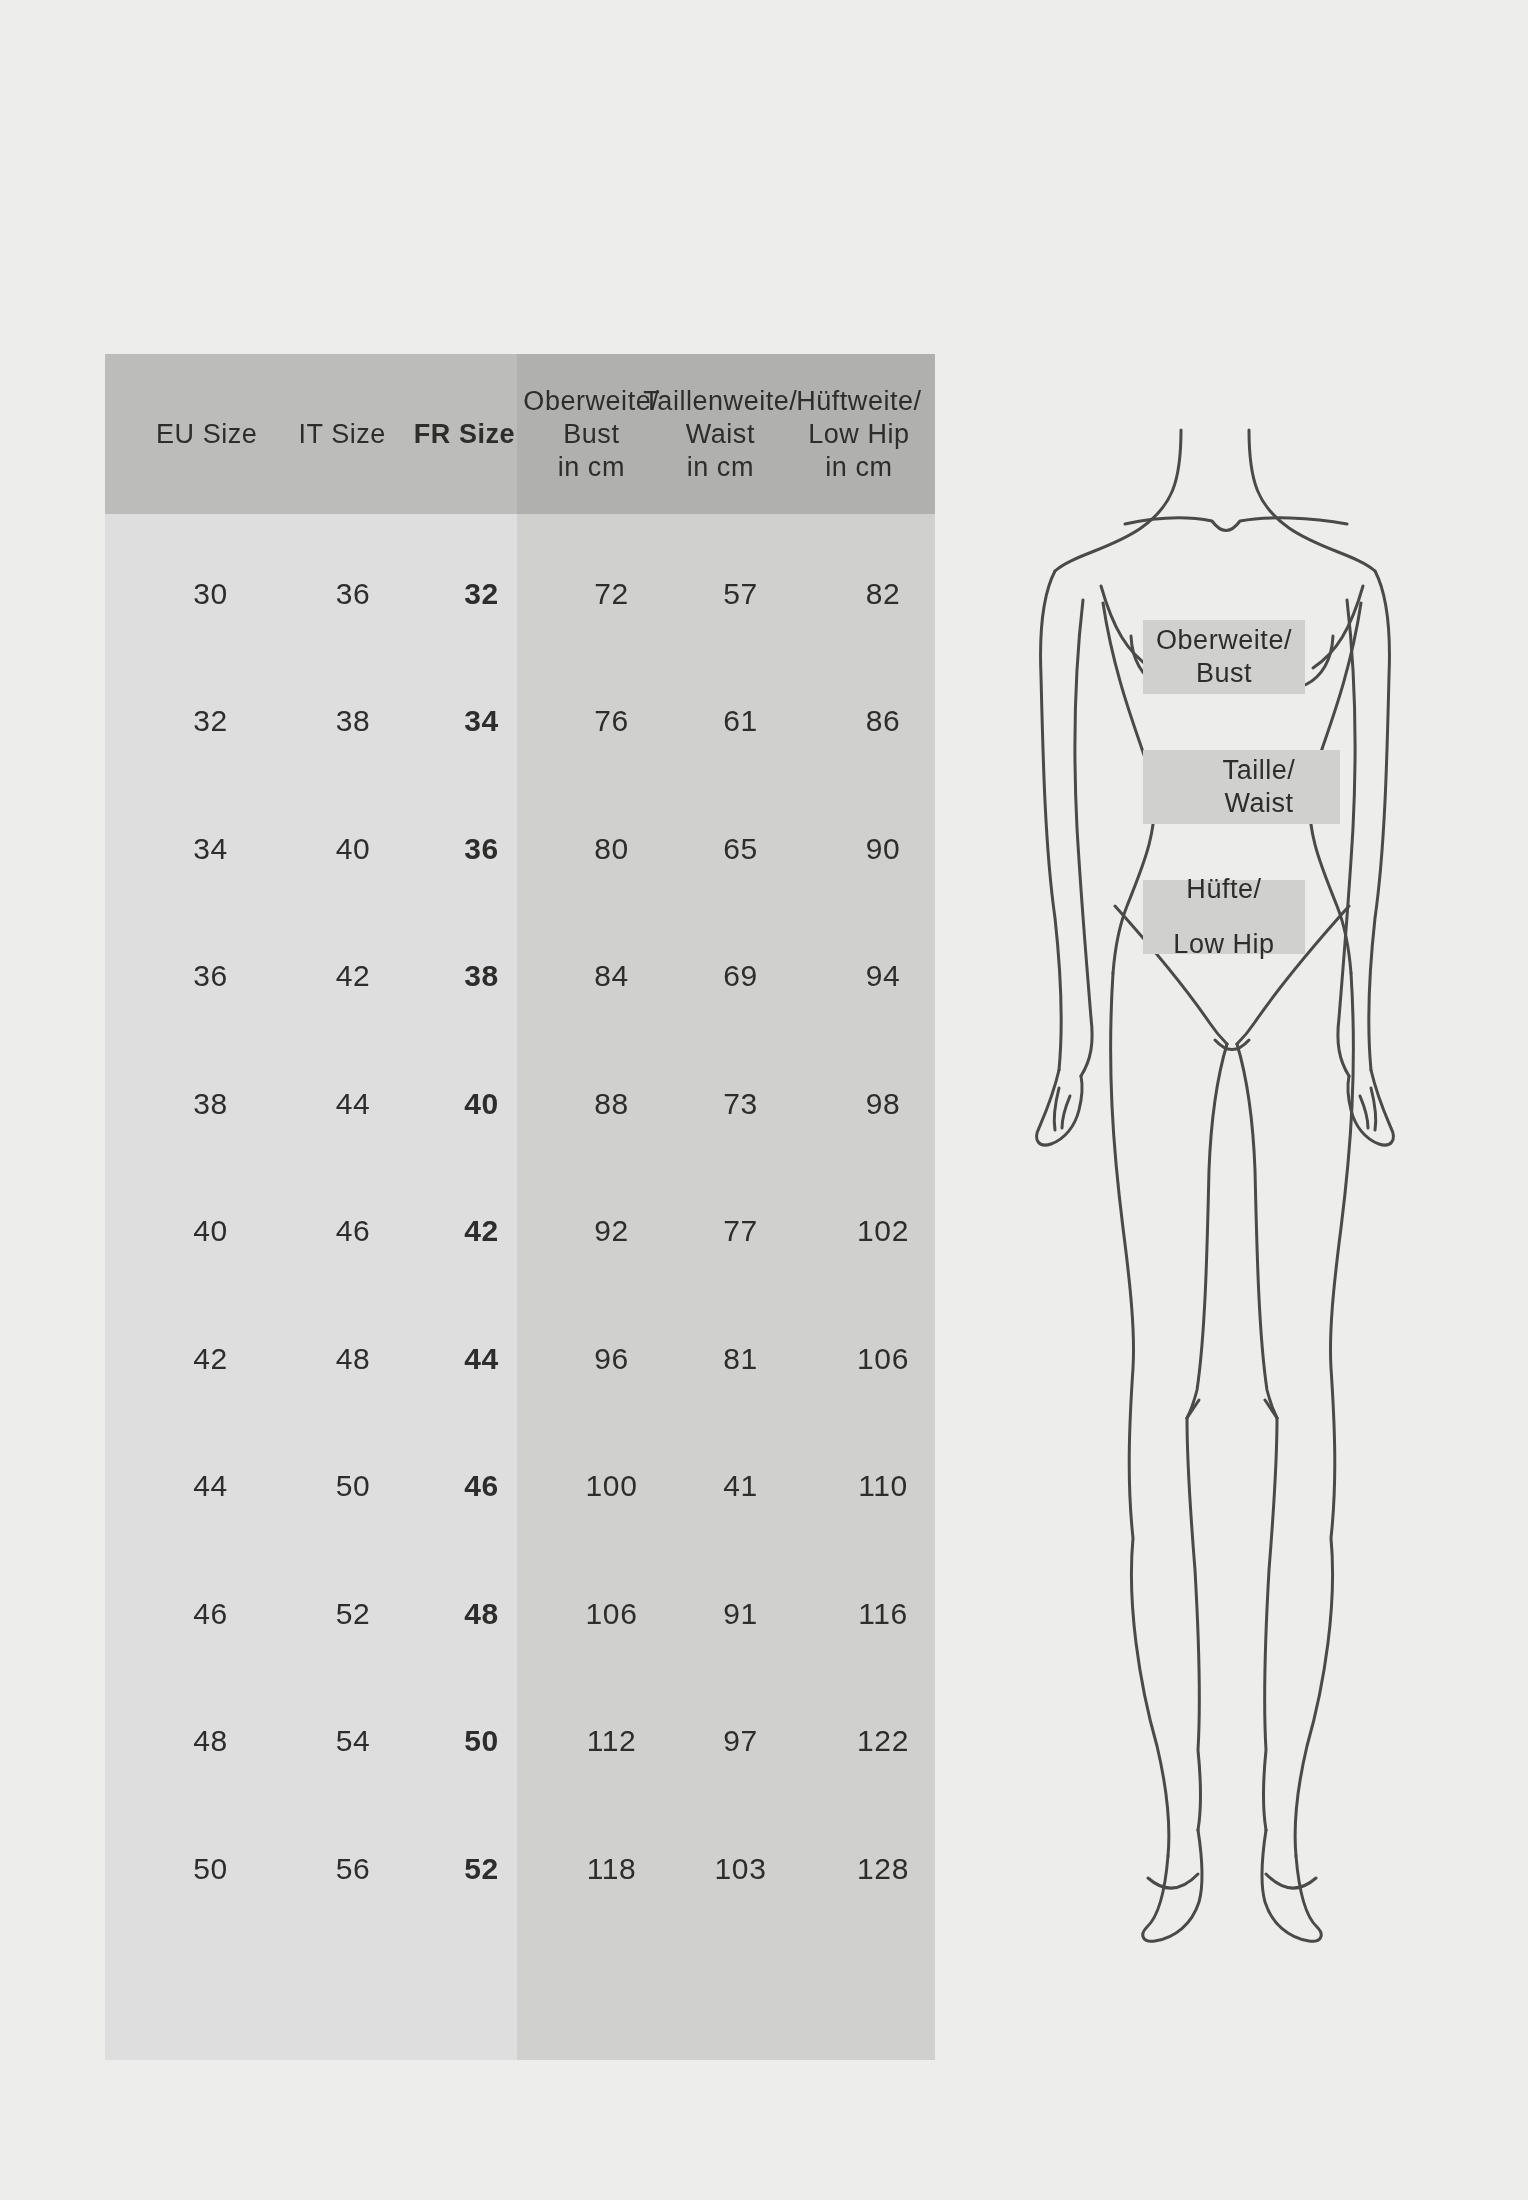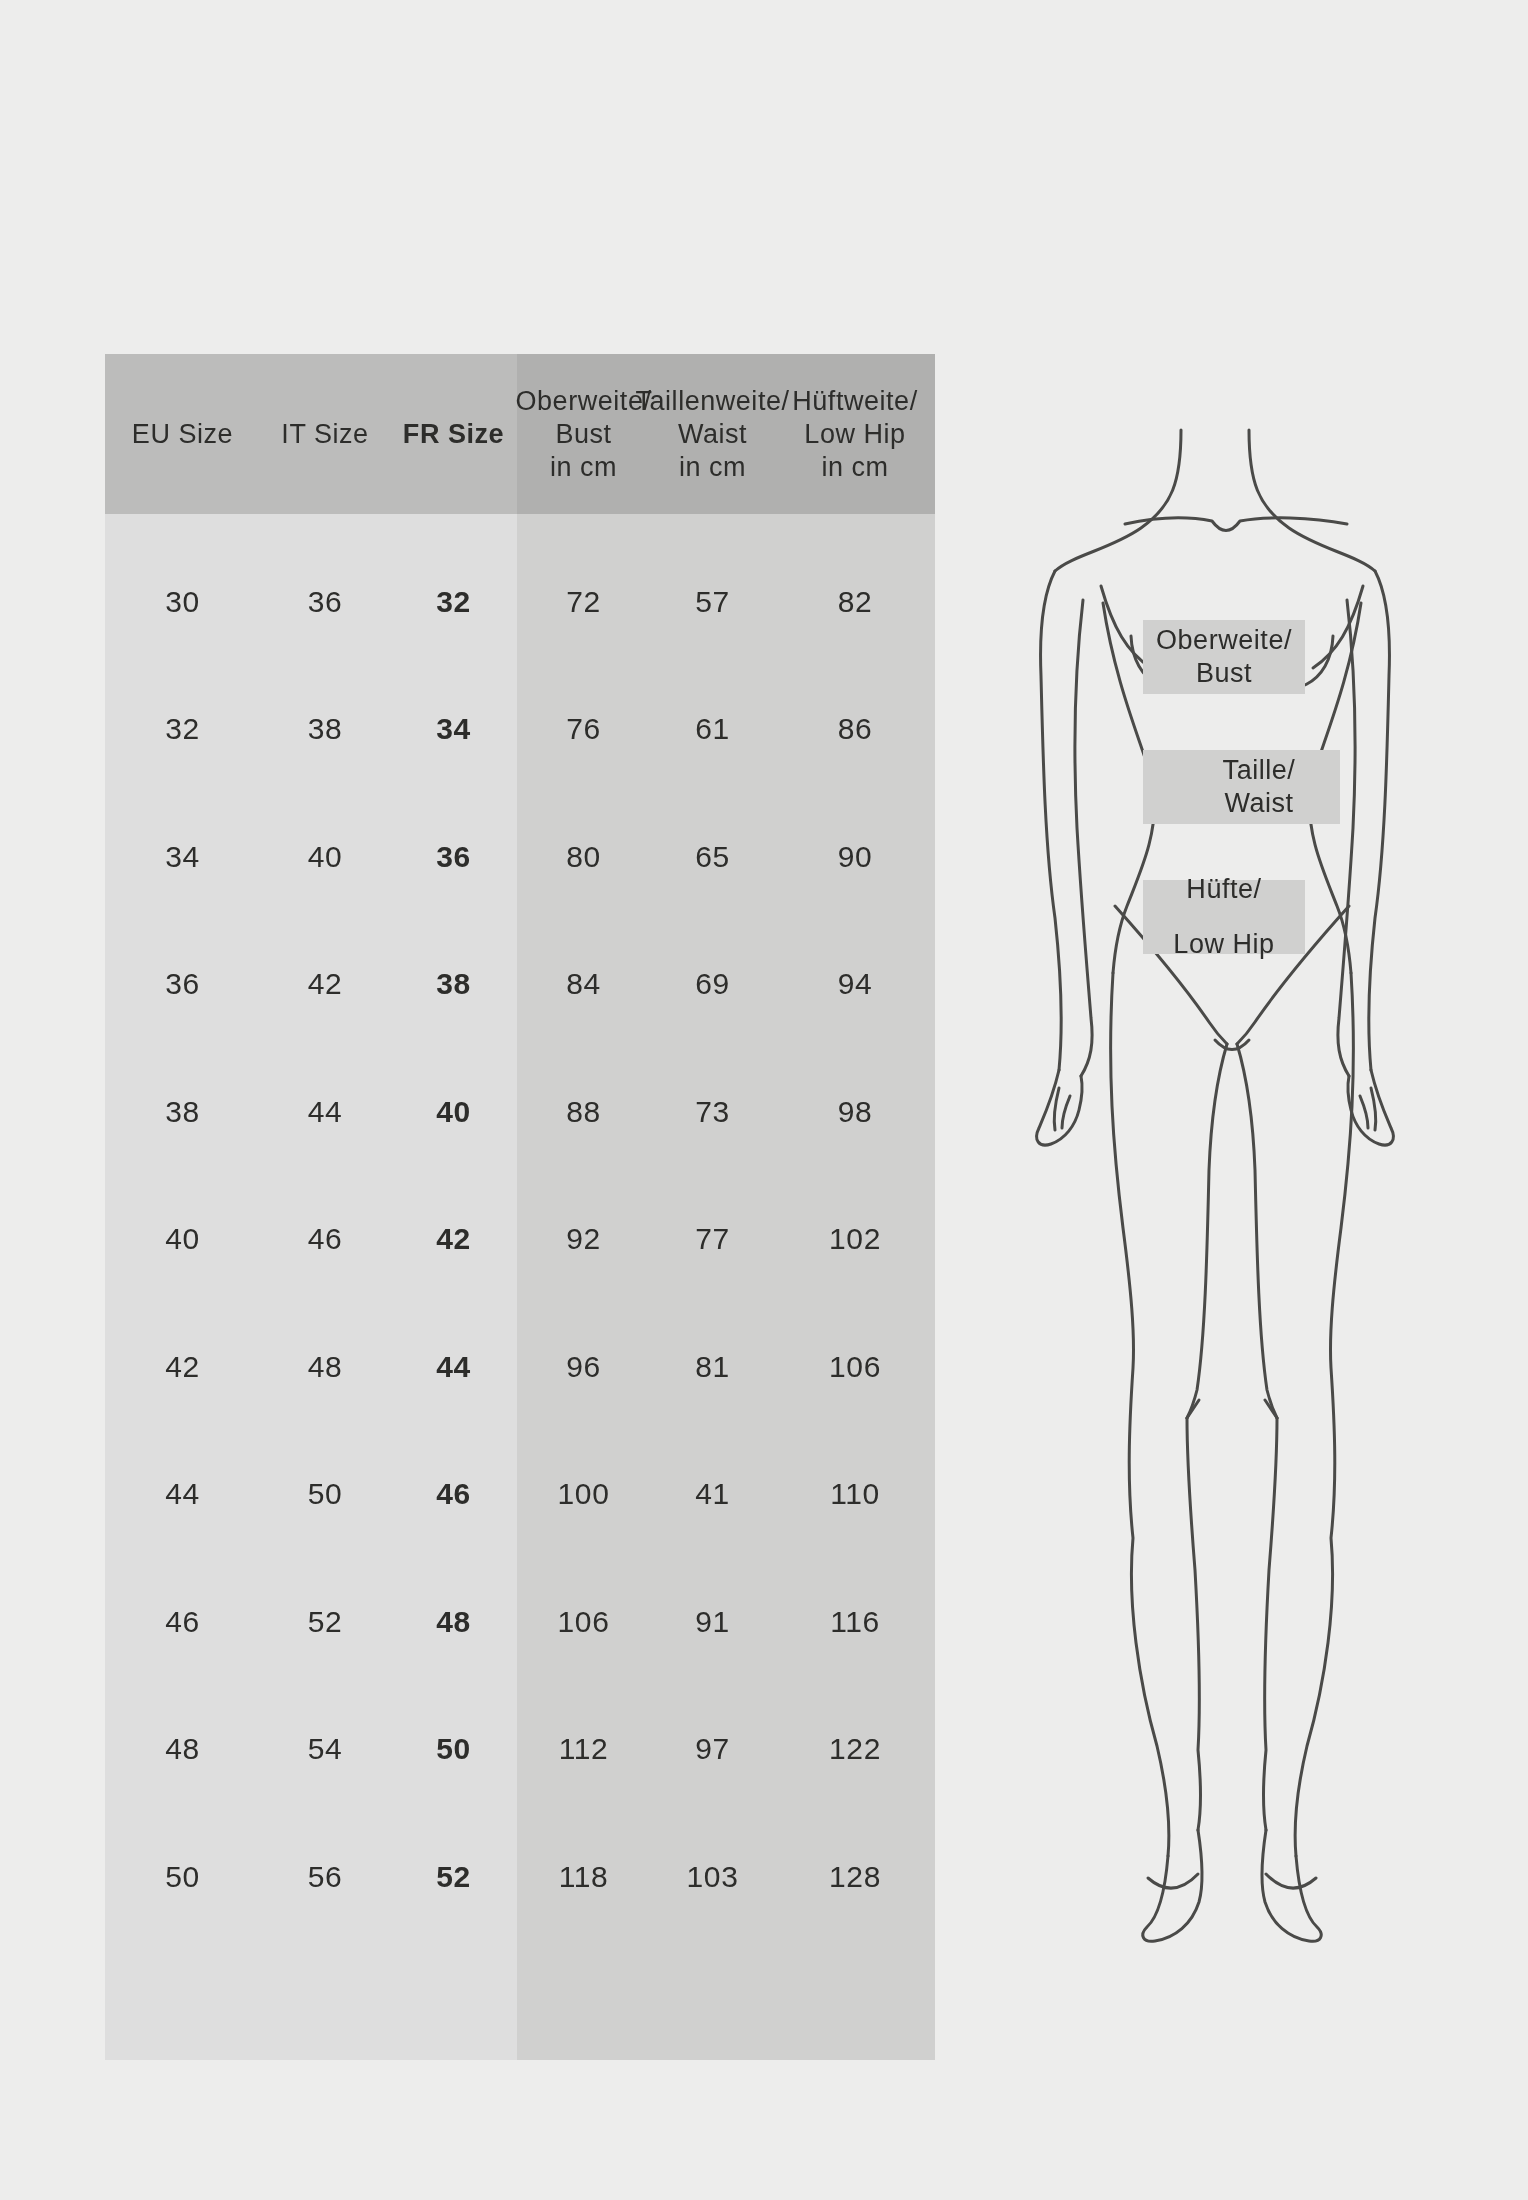--- a/index.html
+++ b/index.html
@@ -20,23 +20,23 @@
   .zone{position:absolute;top:0;bottom:0;}
   .zone-left{left:0;width:412px;background:var(--table_body_left_bg,#dedede);}
   .zone-right{left:412px;width:418px;background:var(--table_body_right_bg,#d0d0cf);}
   .zone-hleft{position:absolute;left:0;top:0;width:412px;height:160px;background:var(--header_left_bg,#bcbcbb);}
   .zone-hright{position:absolute;left:412px;top:0;width:418px;height:160px;background:var(--header_right_bg,#b0b0af);}
 
   .t-head{position:absolute;left:0;top:0;width:830px;height:160px;display:flex;align-items:center;}
   .h-cell{display:flex;flex-direction:column;align-items:center;justify-content:center;
     font-size:27px;color:var(--text,#2d2d2b);letter-spacing:0.02em;line-height:33px;}
   .h-cell span{display:block;white-space:nowrap;text-align:center;}
-  .c0{width:155px;}.c1{width:130px;}.c2{width:127px;font-weight:bold;}.c3{width:133px;}.c4{width:125px;}.c5{width:160px;}
-
-  .t-body{position:absolute;left:0;top:160px;width:912px;padding-top:24px;}
+  .c0{width:155px;margin-left:28px;}.c1{width:130px;}.c2{width:127px;font-weight:bold;}.c3{width:133px;}.c4{width:125px;}.c5{width:160px;}
+
+  .t-body{position:absolute;left:0;top:160px;width:912px;padding-top:16px;}
   .t-row{display:flex;height:127.5px;align-items:center;}
   .t-cell{text-align:center;font-size:30px;color:var(--text,#2d2d2b);letter-spacing:0.02em;}
 
   
   .figure-wrap{position:absolute;left:1015px;top:428px;width:480px;height:1532px;}
   .figure-wrap svg{position:absolute;left:0;top:0;}
   .fig-label{
     position:absolute;left:128px;width:162px;height:74px;
     background:var(--figure_label_bg,#d0d0cf);
     display:flex;flex-direction:column;align-items:center;justify-content:center;

